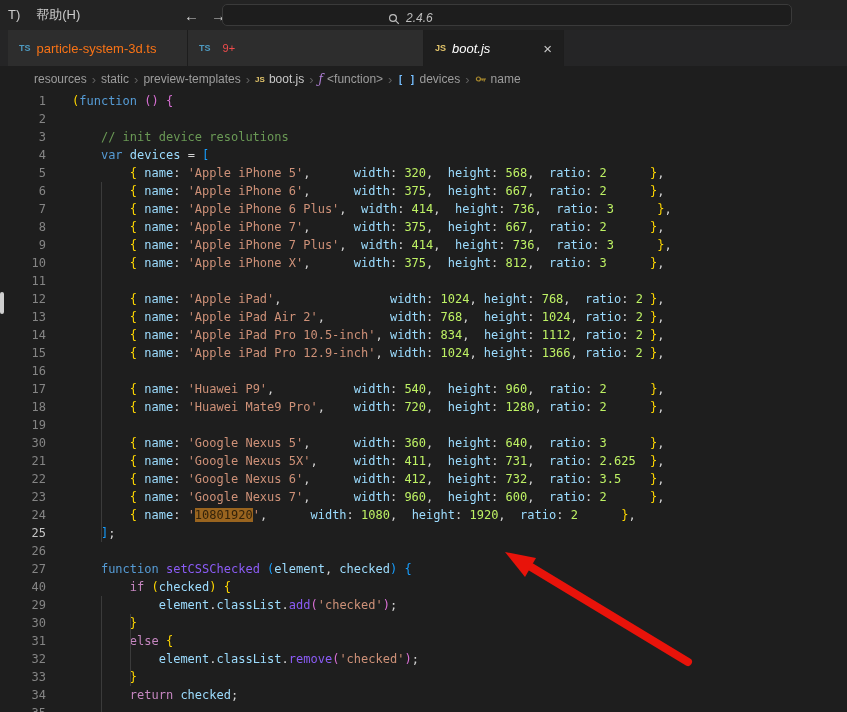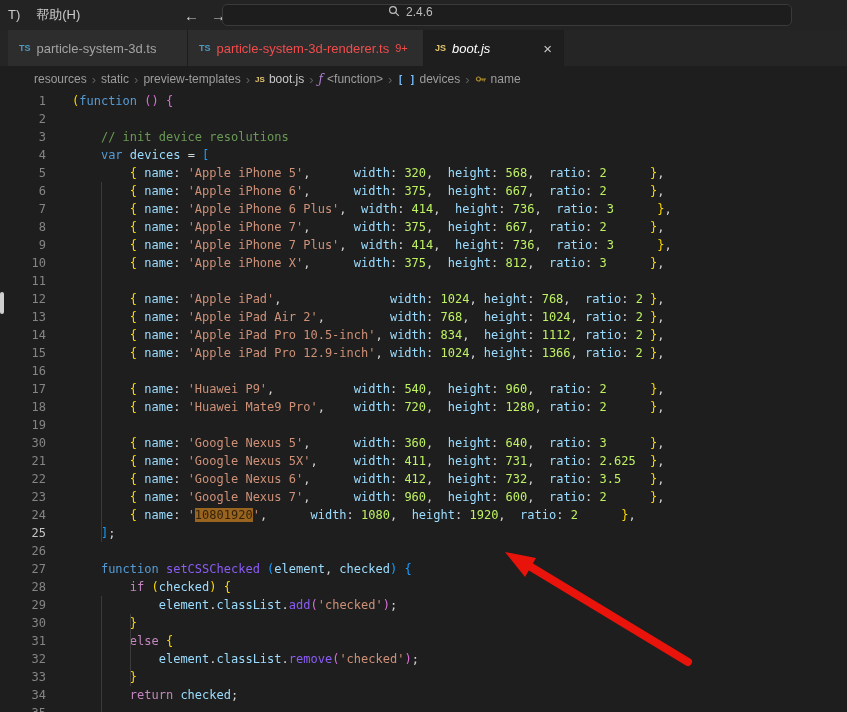--- a/index.html
+++ b/index.html
@@ -6,31 +6,31 @@
   html,body { background:#111; }
   body { font-family:"Liberation Sans", sans-serif; }
   .app { position:relative; width:847px; height:712px; background:#1e1e1e; overflow:hidden; color:#ccc; }
 
   
   .titlebar { position:absolute; top:0; left:0; width:847px; height:30px; background:#232323; }
   .menu { position:absolute; left:0; top:0; height:30px; display:flex; align-items:center; font-size:13px; color:#cccccc; }
   .menu-item { padding:0 8px; line-height:30px; white-space:nowrap; }
   .navs { position:absolute; left:184px; top:0; height:30px; display:flex; align-items:center; gap:12px; font-size:15px; color:#cfcfcf; }
   .nav-glyph { cursor:default; }
-  .cmd { position:absolute; left:222px; top:4px; width:570px; height:22px; background:#1d1d1d; border:1px solid #3a3a3a; border-radius:5px; display:flex; align-items:flex-start; padding-left:165px; font-size:12px; color:#bdbdbd; }
+  .cmd { position:absolute; left:222px; top:4px; width:570px; height:22px; background:#1d1d1d; border:1px solid #3a3a3a; border-radius:5px; display:flex; align-items:flex-end; padding-left:165px; font-size:12px; color:#bdbdbd;font-style:italic; }
   .cmd svg { margin-right:6px; }
 
   
   .tabbar { position:absolute; top:30px; left:0; width:847px; height:36px; background:#252526; display:flex; padding-left:8px; }
   .tab { height:36px; display:flex; align-items:center; padding:0 11px; background:#2d2d2d; border-right:1px solid #1d1d1d; overflow:hidden; }
   .tab.active { background:#1e1e1e; }
   .ficon { font-weight:bold; font-size:9px; margin-right:6px; flex:0 0 auto; }
   .ts-ico { color:#4e9ac0; }
   .js-ico { color:#e2c46a; }
-  .tab-label { font-size:13px; color:#a3a3a3; white-space:nowrap; }
+  .tab-label { font-size:13px; color:#f97316; white-space:nowrap; }
   .tab-label.err { color:#f14c4c; }
   .tab-badge { font-size:11px; color:#f14c4c; margin-left:6px; white-space:nowrap; }
   .tab.active .tab-label { color:#ffffff; font-style:italic; }
   .tab-close { margin-left:auto; font-size:15px; color:#c8c8c8; padding-left:10px; cursor:default; }
   .tab1 { width:180px; } .tab2 { width:236px; } .tab3 { width:140px; }
 
   
   .crumbs { position:absolute; top:66px; left:12px; width:847px; height:26px; background:#1e1e1e; display:flex; align-items:center; padding-left:22px; font-size:12px; color:#9d9d9d; }
   .crumb { white-space:nowrap; }
   .crumb.file { color:#c8c8c8; }
@@ -95,21 +95,20 @@
     </div>
   </div>
 
   <div class="tabbar">
     <div class="tab tab1">
       <span class="ficon ts-ico">TS</span>
       <span class="tab-label">particle-system-3d.ts</span>
     </div>
     <div class="tab tab2">
       <span class="ficon ts-ico">TS</span>
-      <span class="tab-label err">particle-system-3d-renderer.ts</span>
       <span class="tab-badge">9+</span>
     </div>
     <div class="tab tab3 active">
       <span class="ficon js-ico">JS</span>
       <span class="tab-label">boot.js</span>
       <span class="tab-close">×</span>
     </div>
   </div>
 
   <div class="crumbs">
@@ -167,21 +166,21 @@
         <div class="ln">18</div>
         <div class="ln">19</div>
         <div class="ln">30</div>
         <div class="ln">21</div>
         <div class="ln">22</div>
         <div class="ln">23</div>
         <div class="ln">24</div>
         <div class="ln cur">25</div>
         <div class="ln">26</div>
         <div class="ln">27</div>
-        <div class="ln">28</div>
+        <div class="ln">40</div>
         <div class="ln">29</div>
         <div class="ln">30</div>
         <div class="ln">31</div>
         <div class="ln">32</div>
         <div class="ln">33</div>
         <div class="ln">34</div>
         <div class="ln">35</div>
       </div>
     <div class="codewrap">
       <div class="guide" id="guide-a"></div>

